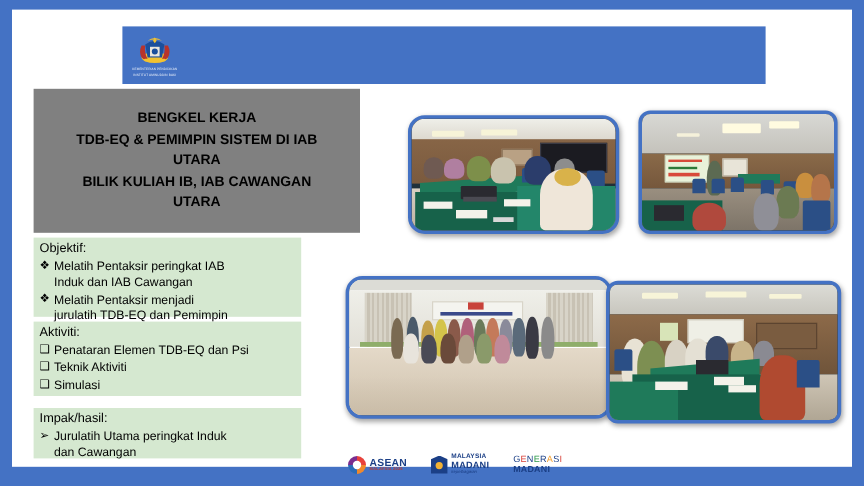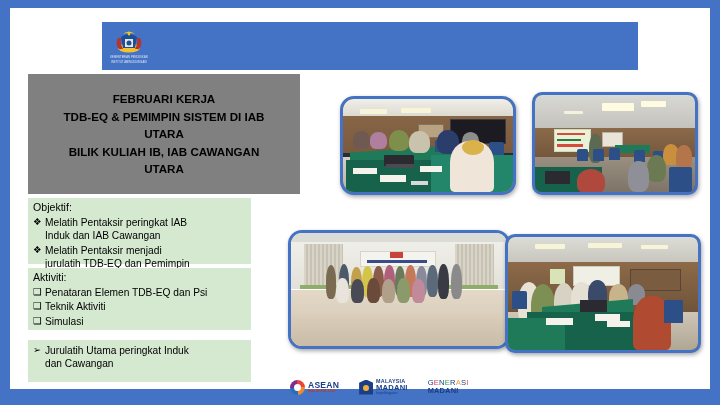--- a/index.html
+++ b/index.html
@@ -235,21 +235,21 @@
             <path d="M18 12 q12-9 24 0 q-12-4-24 0z" fill="#f2c230"></path>
             <rect x="12" y="42" width="36" height="4" rx="2" fill="#f2c230"></rect>
           </svg>
         </div>
         <span class="crest-txt">KEMENTERIAN PENDIDIKAN</span>
         <span class="crest-txt">INSTITUT AMINUDDIN BAKI</span>
       </div>
     </div>
 
     <div class="title-box">
-      <div>FEBRUARI KERJA</div>
+      <div>BENGKEL KERJA</div>
       <div>TDB-EQ &amp; PEMIMPIN SISTEM DI IAB</div>
       <div>UTARA</div>
       <div>BILIK KULIAH IB, IAB CAWANGAN</div>
       <div>UTARA</div>
     </div>
 
     <div class="green-box gb-objektif">
       <div class="gb-title">Objektif:</div>
       <div class="gb-row">
         <span class="gb-mark">❖</span>
@@ -274,20 +274,21 @@
         <span class="gb-mark">❑</span>
         <span class="gb-txt">Teknik Aktiviti</span>
       </div>
       <div class="gb-row">
         <span class="gb-mark">❑</span>
         <span class="gb-txt">Simulasi</span>
       </div>
     </div>
 
     <div class="green-box gb-impak">
+      <div class="gb-title">Impak/hasil:</div>
       <div class="gb-row">
         <span class="gb-mark">➢</span>
         <span class="gb-txt">Jurulatih Utama peringkat Induk
 dan Cawangan</span>
       </div>
     </div>
 
     <div class="photo rounded p1">
       <div class="ph">
         <div class="wall"></div>

